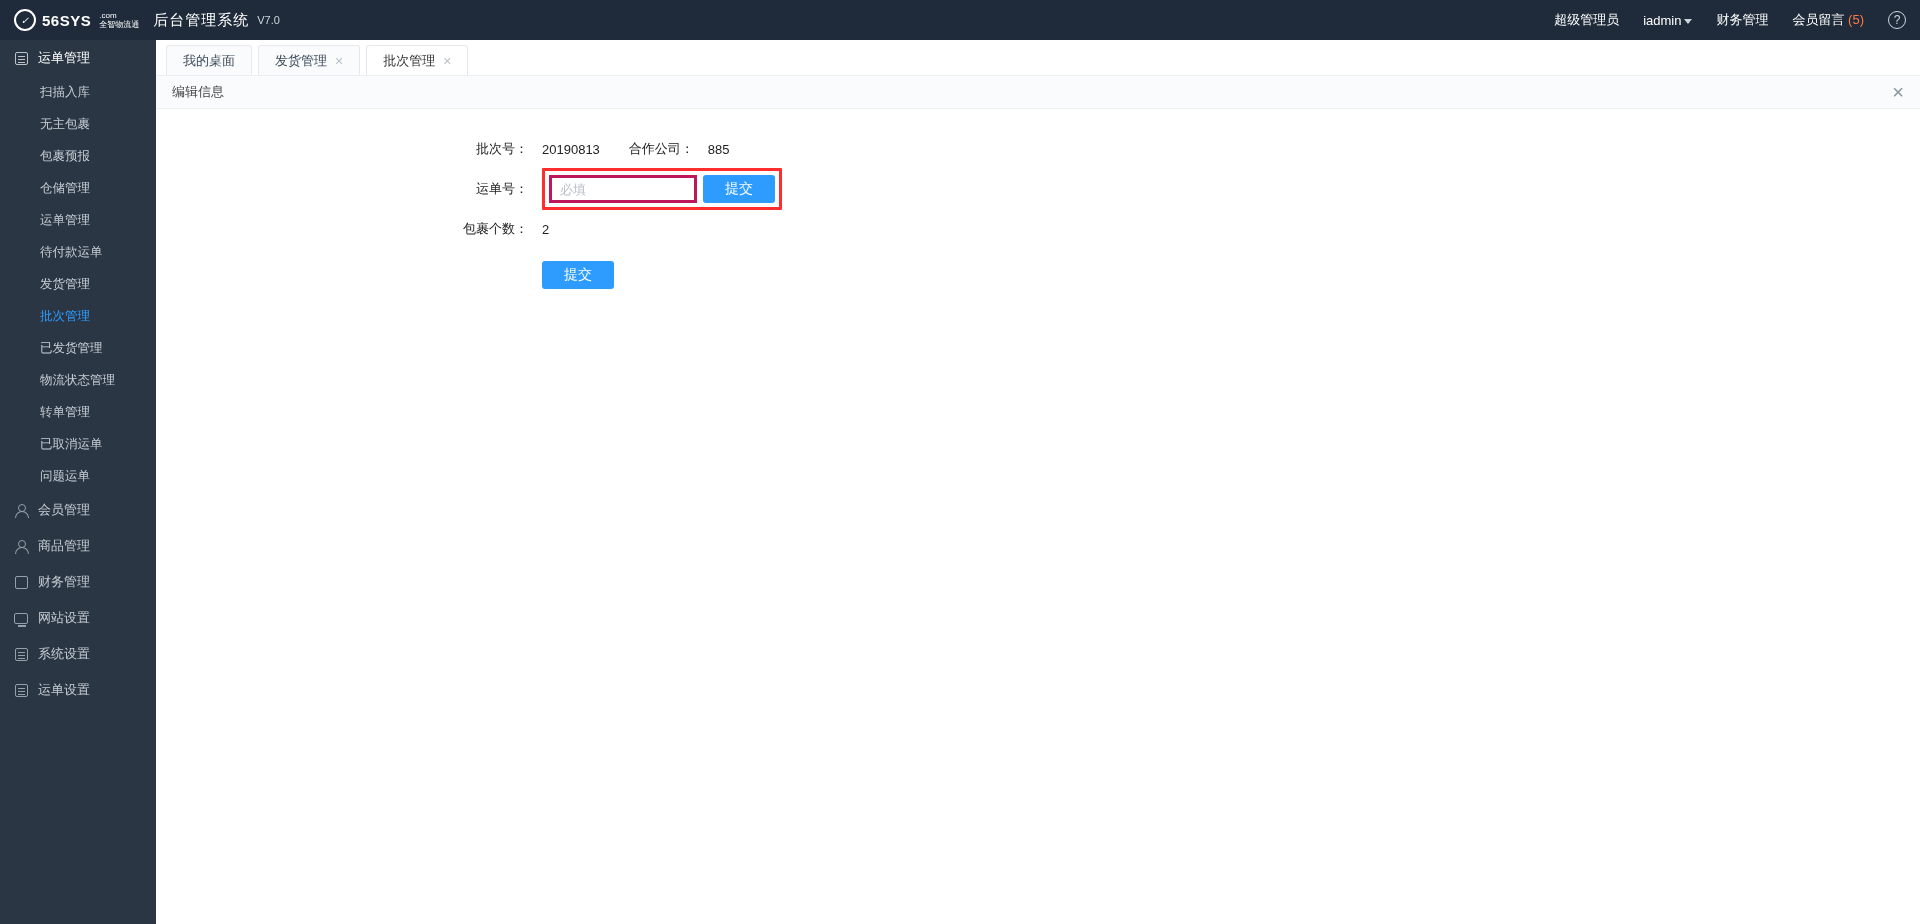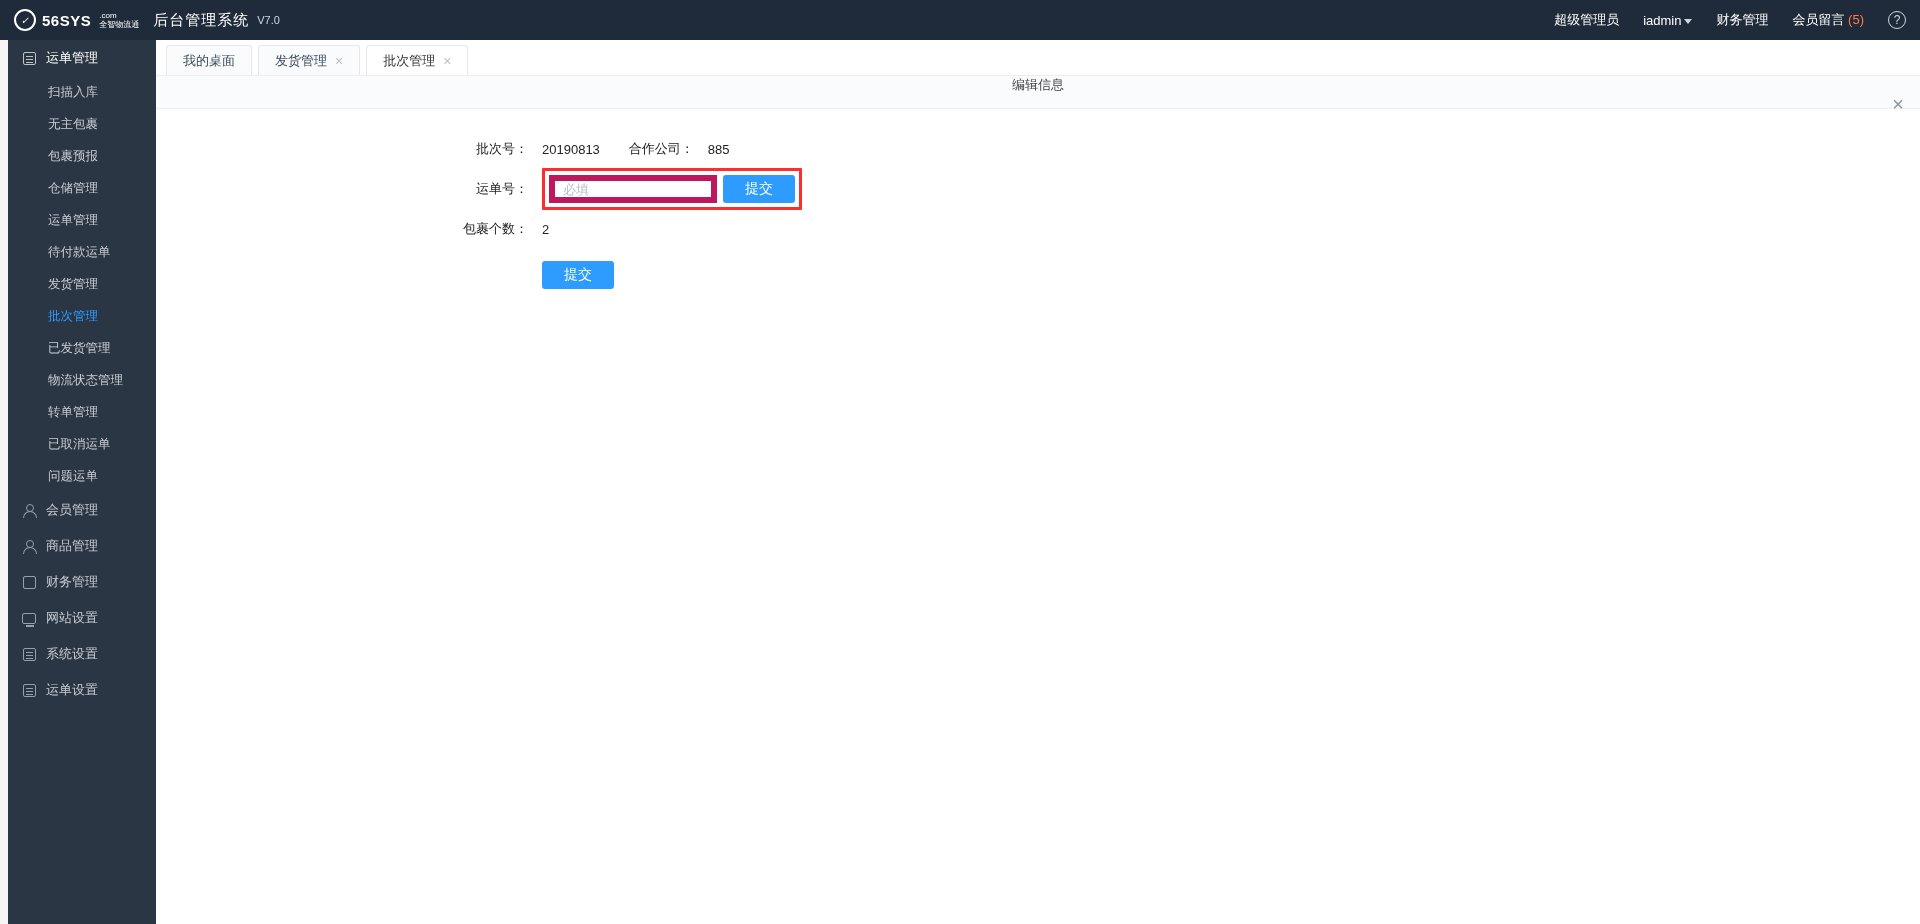--- a/index.html
+++ b/index.html
@@ -37,21 +37,21 @@
     .help-icon {
       width: 18px; height: 18px; border: 1.5px solid #cfd6df; border-radius: 50%;
       display:flex;align-items:center;justify-content:center;font-size:12px;color:#cfd6df;
     }
     .chev-down {
       display:inline-block;width:0;height:0;margin-left:3px;vertical-align:middle;
       border-left:4px solid transparent;border-right:4px solid transparent;border-top:5px solid #cfd6df;
     }
     
     .sidebar {
-      position: absolute; top: 40px; left: 8px; width: 182px; bottom: 0;
+      position: absolute; top: 40px; left: 0; width: 182px; bottom: 0;
       background: #2a3644; color: #c6ccd4;
     }
     .side-group {
       height: 36px; display: flex; align-items: center; padding: 0 14px;
       font-size: 13px; cursor: pointer;
     }
     .side-group .grp-icon {
       width: 14px; height: 14px; margin-right: 10px; opacity: .7;
       display:flex;align-items:center;justify-content:center;
     }
@@ -86,39 +86,39 @@
       height: 30px; border: 1px solid #e6e8eb; border-bottom: none;
       padding: 0 16px; display: flex; align-items: center; gap: 8px;
       background: #fafbfc; font-size: 13px; color: #3c4a5b; cursor: pointer;
       border-radius: 3px 3px 0 0;
     }
     .tab.active { background: #fff; border-color: #e6e8eb; color:#333; }
     .tab .x { color:#b7c0c9;font-size:14px;line-height:1; }
     .panel-title {
       height: 34px; border-top: 1px solid #eceff2; border-bottom: 1px solid #eceff2;
       background: #fafbfc; display: flex; align-items: center; padding: 0 16px;
-      font-size: 13px; color: #444; flex-direction: column;
+      font-size: 13px; color: #444;
     }
     .panel-title .close-x {
       margin-left:auto;font-size:20px;color:#8a94a0;cursor:pointer;line-height:1;
     }
     
     .form { padding-top: 20px; }
     .row { display: flex; align-items: center; height: 40px; }
     .lbl {
       width: 386px; text-align: right; padding-right: 14px;
       color: #222; font-size: 13px;
     }
     .val { color:#222; font-size:13px; }
     .hl-box {
       display: inline-flex; align-items: center;
       border: 3px solid #ff2e2e; padding: 4px; border-radius: 1px;
     }
     .txt-input {
-      width: 168px; height: 28px; border: 6px solid #be185d;
+      width: 148px; height: 28px; border: 3px solid #be185d;
       padding: 0 8px; font-size: 13px; color:#333; outline:none;
     }
     .txt-input::placeholder{color:#b7bfc8;}
     .btn {
       height: 28px; padding: 0 22px; background: #2e9cff; color:#fff;
       border: none; border-radius: 3px; font-size: 14px; cursor: pointer;
     }
     .btn + .btn, .txt-input + .btn { margin-left: 6px; }
     .submit-final { margin-left: 386px; margin-top: 12px; }
   </style>

